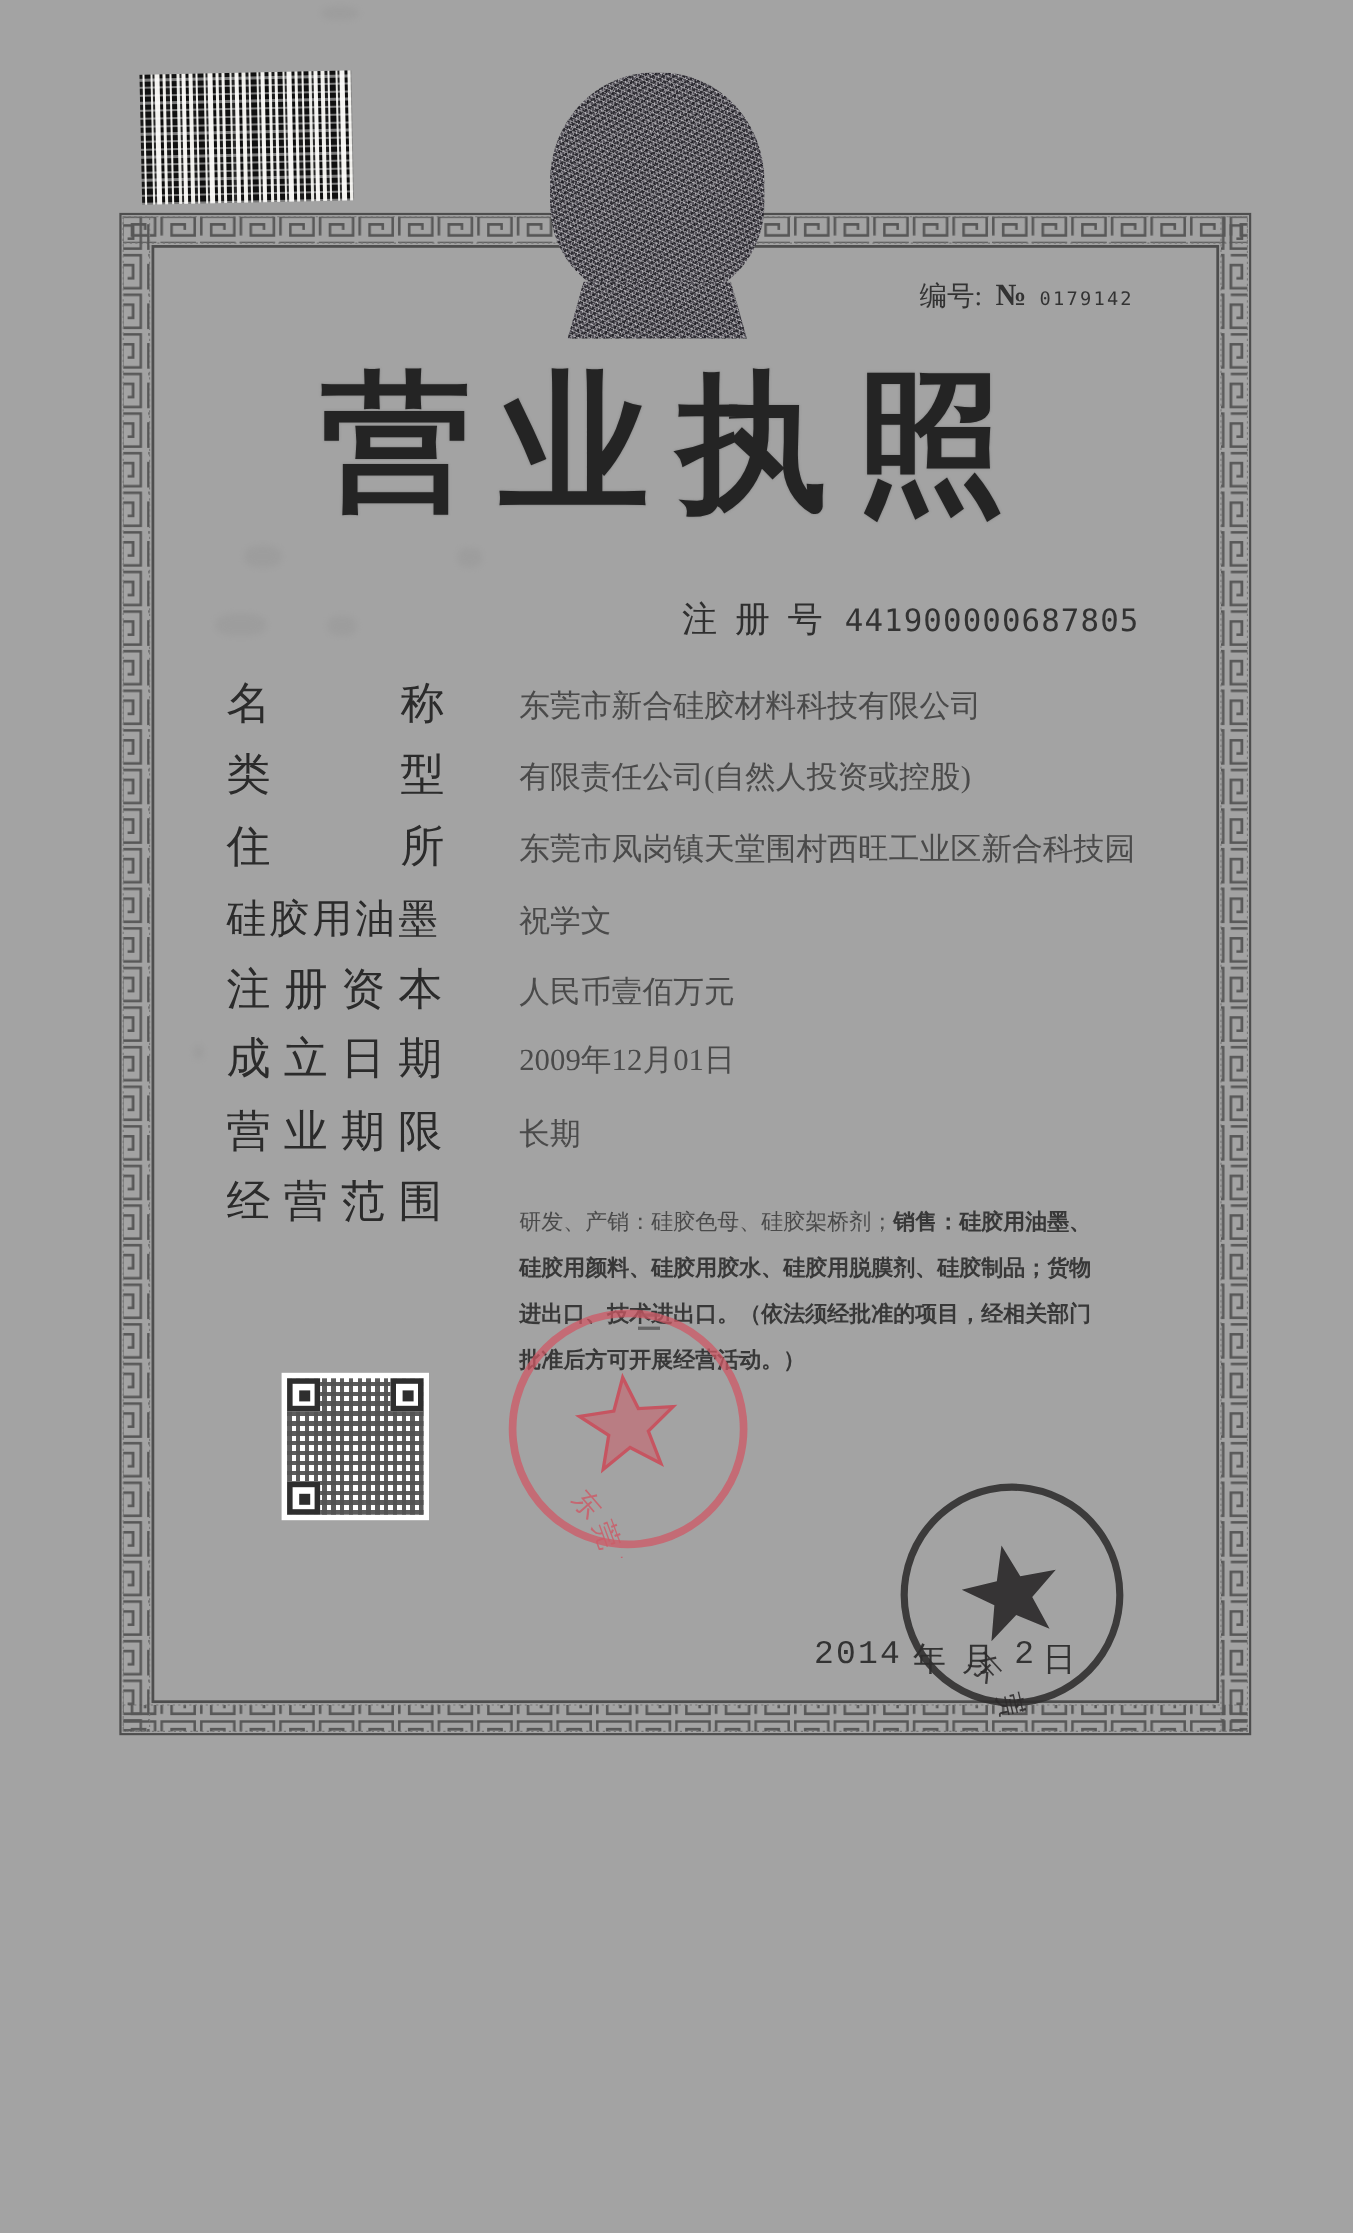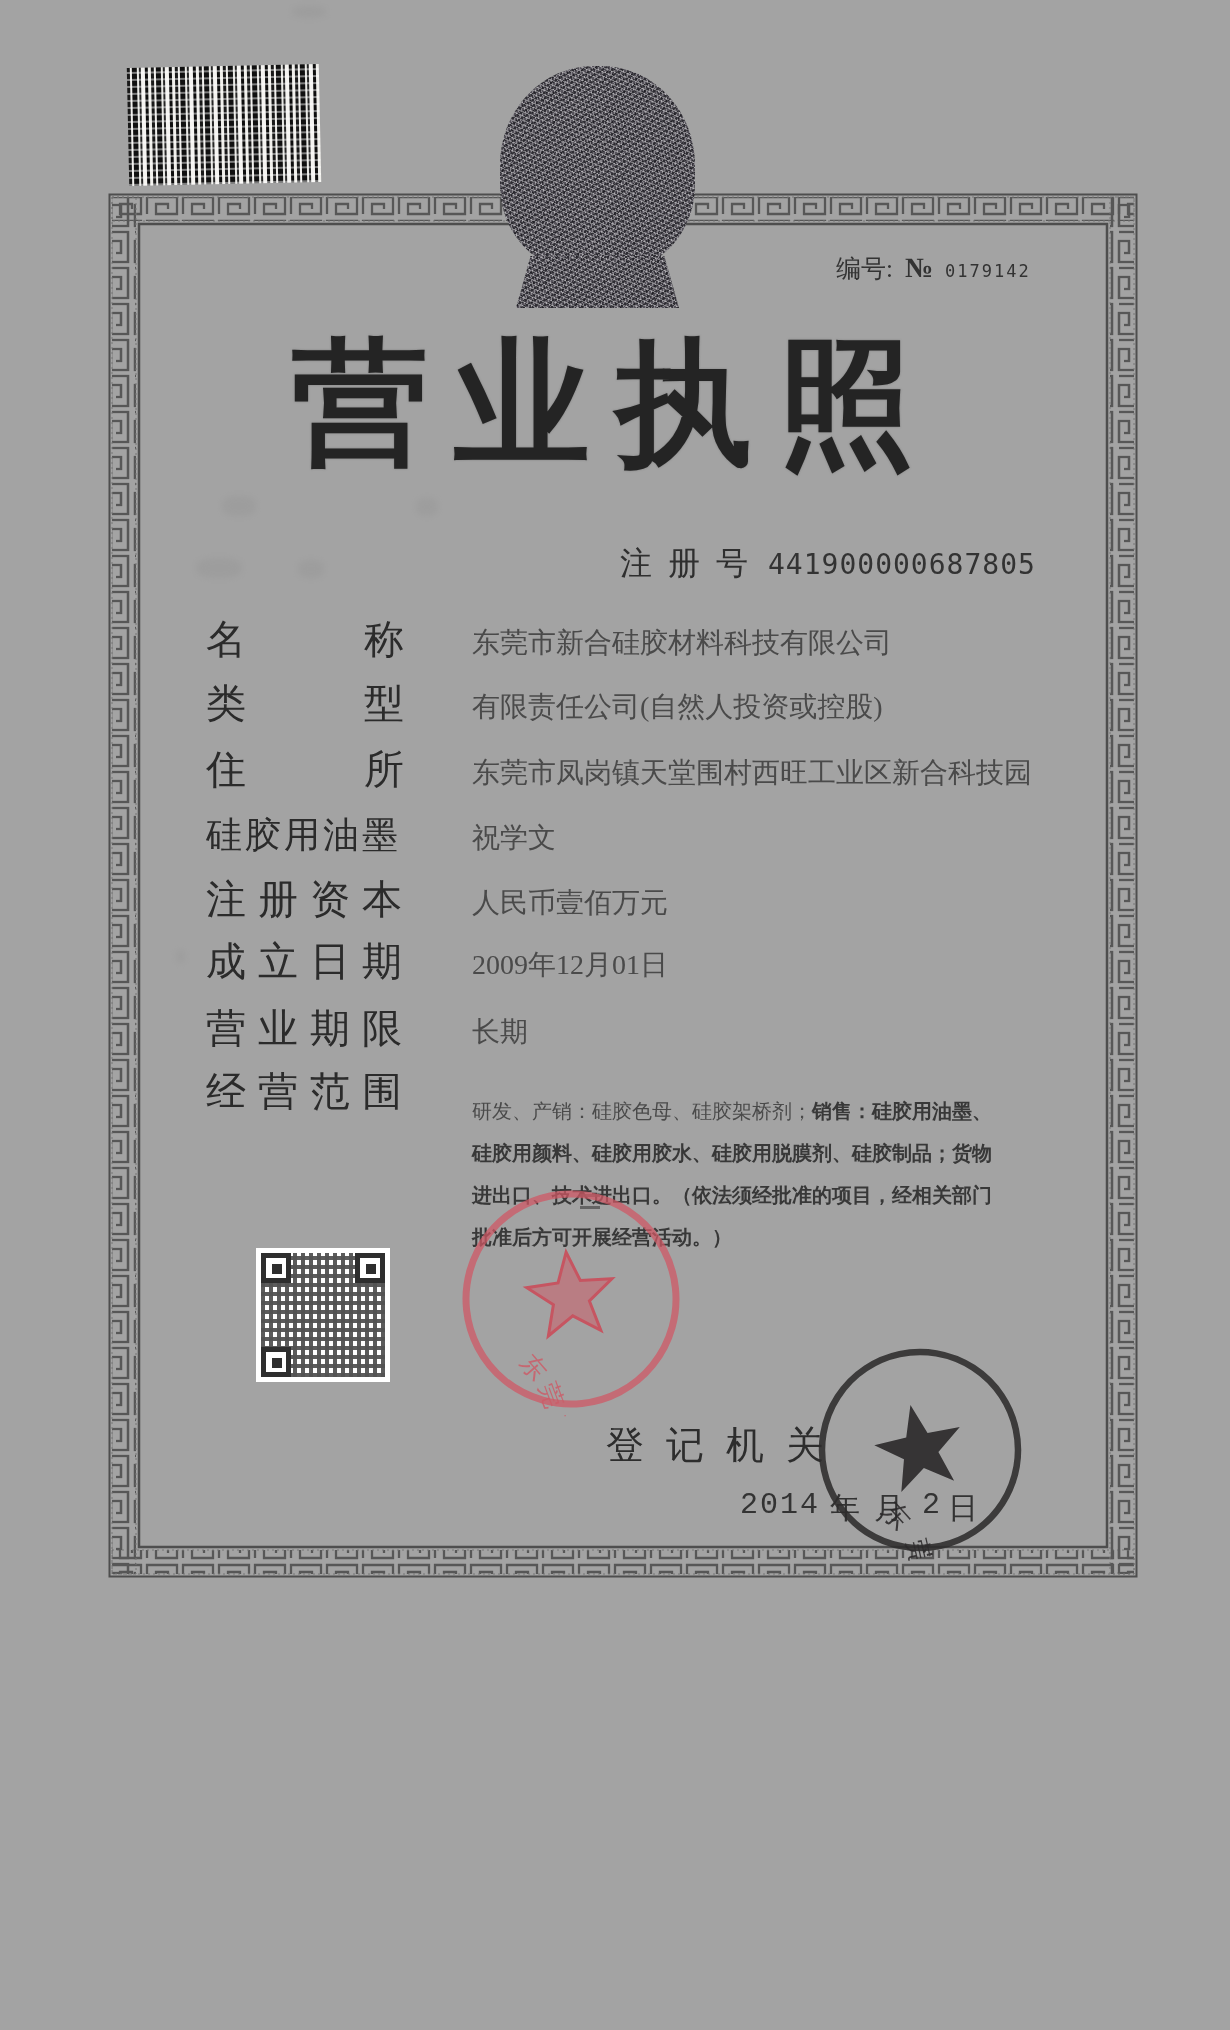--- a/index.html
+++ b/index.html
@@ -191,21 +191,20 @@
     <defs>
       <path id="redArc" d="M56.6,175.4 A84,84 0 1 1 56.5,175.3" fill="none"></path>
     </defs>
     <circle cx="116" cy="116" r="105" fill="none" stroke="#cf5864" stroke-width="7" opacity="0.8"></circle>
     <polygon points="116,69 127.2,98.6 158.8,100.1 134.1,119.9 142.4,150.4 116,133 89.6,150.4 97.9,119.9 73.2,100.1 104.8,98.6" fill="#cf5864" fill-opacity="0.55" stroke="#c94f5c" stroke-width="3"></polygon>
     <text font-size="25" letter-spacing="5" fill="#cf5864" opacity="0.85" font-family="Liberation Serif, serif">
       <textPath href="#redArc">东莞市新合硅胶材料科技有限公司</textPath>
     </text>
   </svg>
 
-  <div class="registrar">登记机关</div>
 
   <div class="dateline">
     <span class="d-year">2014</span>
     <span class="d-uy">年</span>
     <span class="d-um">月</span>
     <span class="d-dd">2</span>
     <span class="d-ud">日</span>
   </div>
 
   <svg class="black-stamp" width="212" height="212" viewBox="0 0 212 212">

